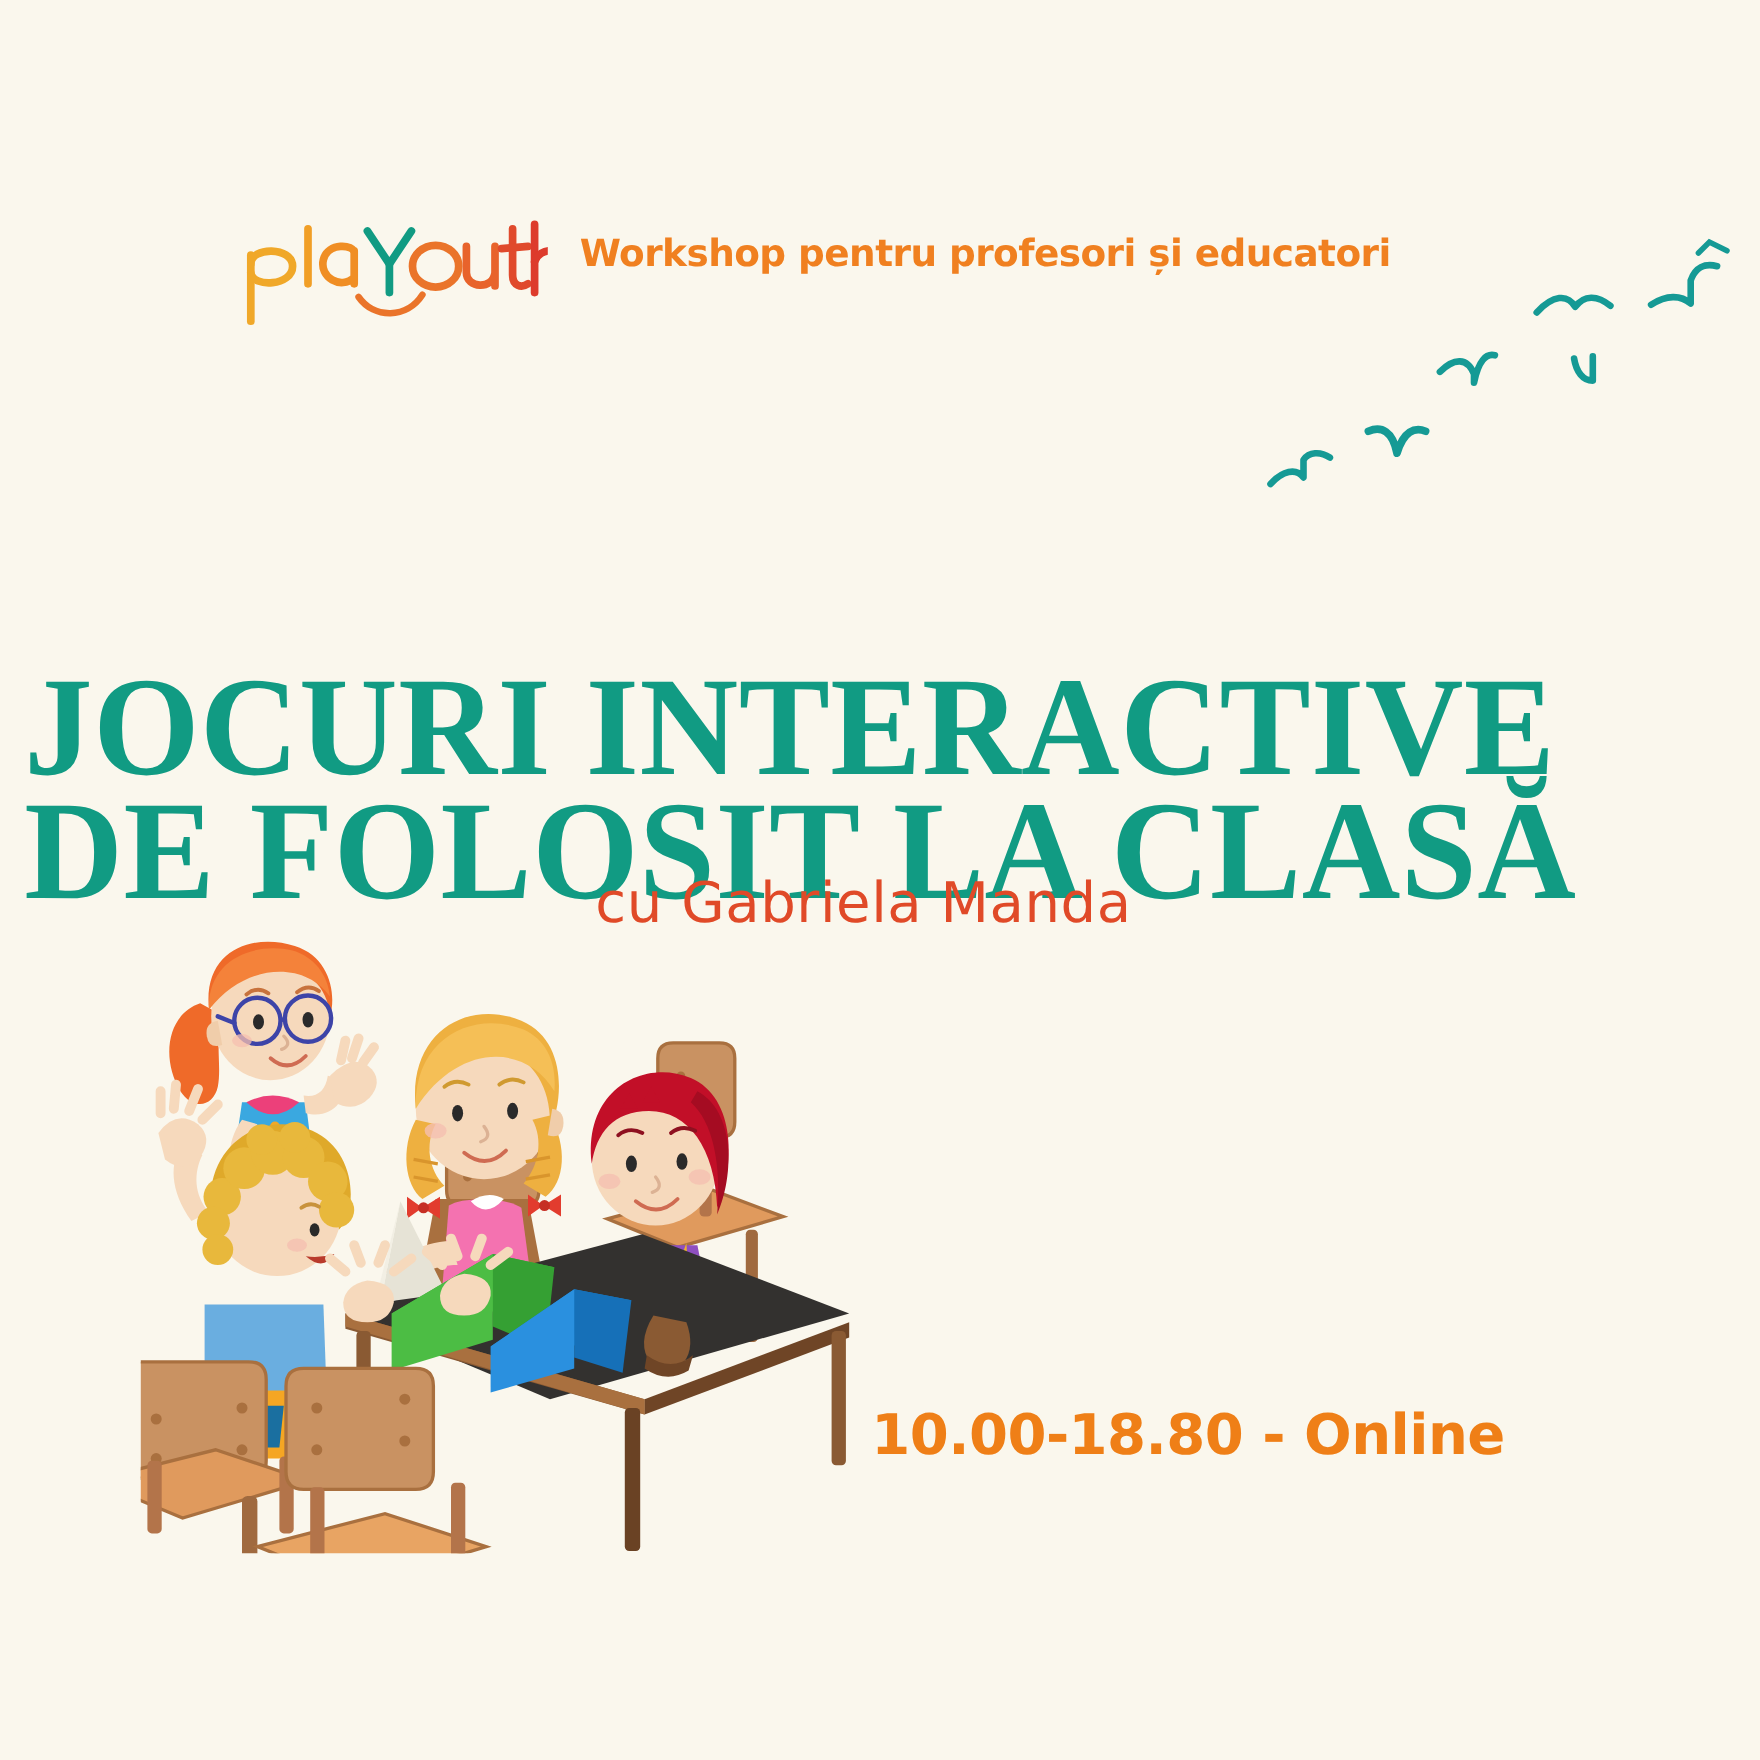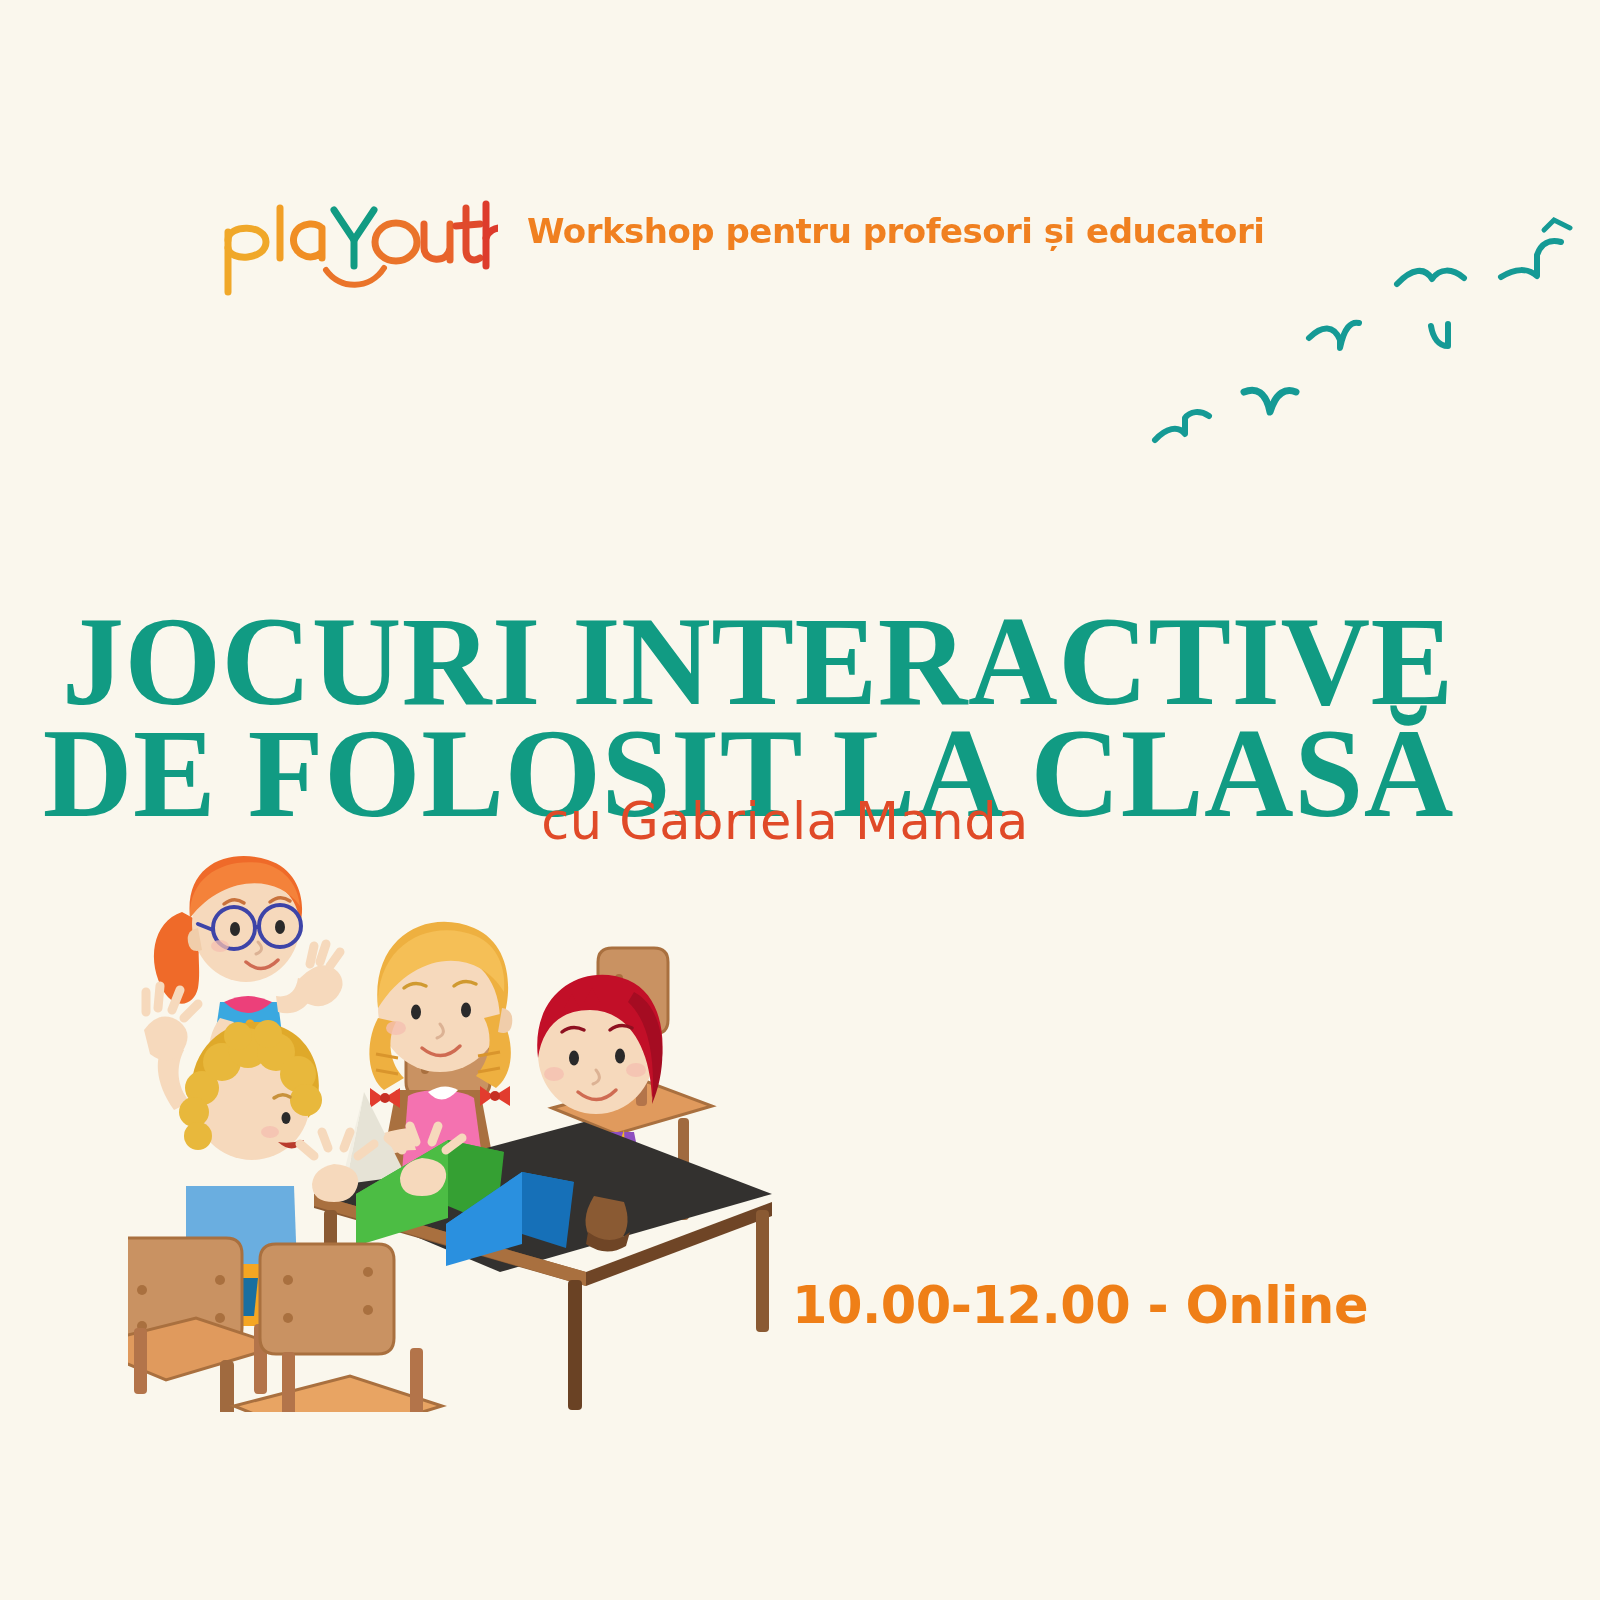--- a/index.html
+++ b/index.html
@@ -33,21 +33,21 @@
     white-space:nowrap;
     line-height:1.08;
   }
 
   
   .birds{position:absolute;left:1100px;top:180px;width:500px;height:300px;pointer-events:none;}
 
   
   .title{
     position:absolute;left:0;top:519px;width:1476px;
-    text-align:right;
+    text-align:left;
     font-family:"Liberation Serif","DejaVu Serif",serif;
     font-weight:700;
     color:#119b83;
     font-size:128px;
     line-height:0.88;
     letter-spacing:0.5px;
   }
   .title .ln{display:block;transform:scaleX(0.97);}
 
   
@@ -134,21 +134,21 @@
   </div>
 
   <h1 class="title">
     <span class="ln">JOCURI INTERACTIVE</span>
     <span class="ln">DE FOLOSIT LA CLASĂ</span>
   </h1>
 
   <div class="byline">cu Gabriela Manda</div>
 
   <div class="datebox">
-    <div>10.00-12.00 - Online</div>
+    <div>10.00-18.80 - Online</div>
   </div>
 
   <div class="illus">
     <svg width="650" height="600" viewBox="0 0 650 600" fill="none">
 
       <g>
         <path d="M470 150 q0 -14 14 -14 l42 0 q14 0 14 14 l0 58 q0 14 -14 14 l-42 0 q-14 0 -14 -14 z" fill="#c99262" stroke="#a9703f" stroke-width="3"></path>
         <circle cx="491" cy="166" r="4" fill="#a9703f"></circle>
         <circle cx="491" cy="196" r="4" fill="#a9703f"></circle>
         <path d="M424 296 l96 -26 l64 24 l-96 28 z" fill="#e09a5d" stroke="#a9703f" stroke-width="3"></path>

